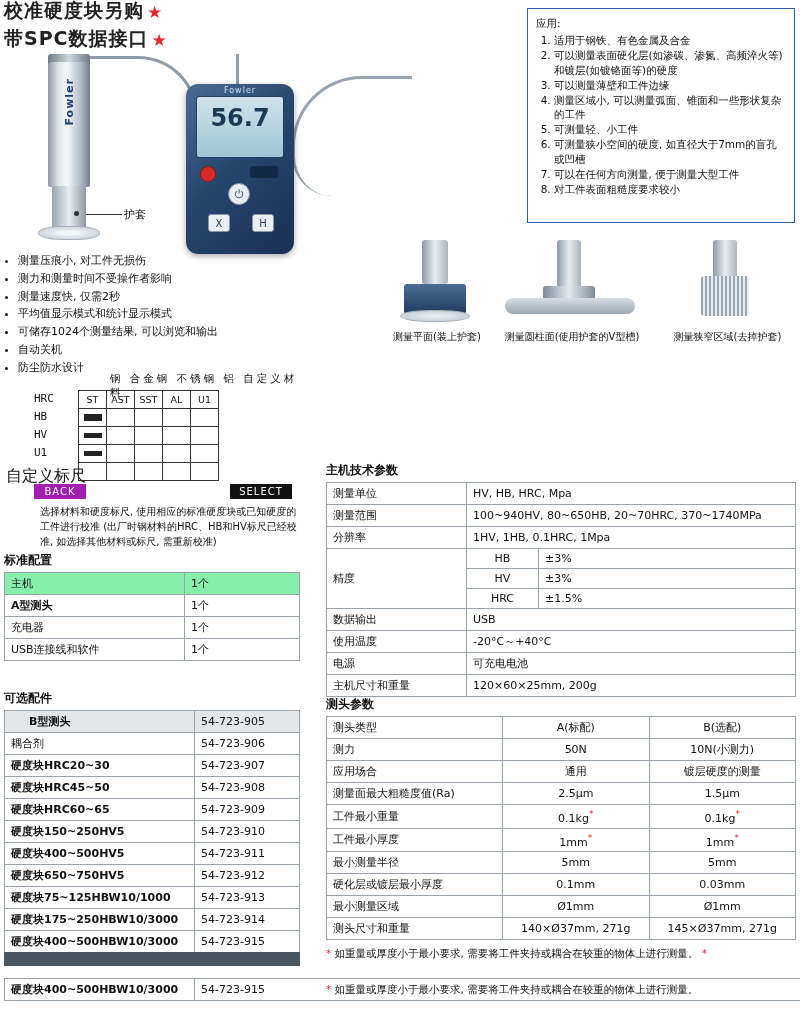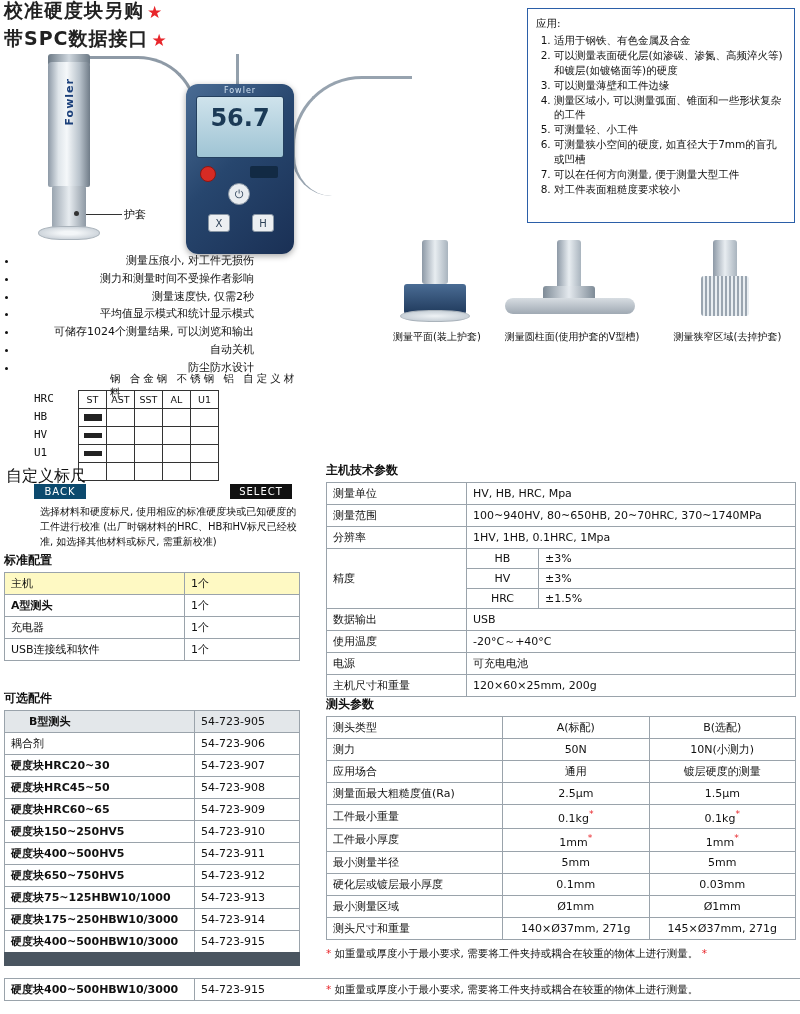--- a/index.html
+++ b/index.html
@@ -132,21 +132,21 @@
   .dev-cable2 {
     position:absolute; left:292px; top:30px; width:120px; height:120px;
     border-top:3px solid #97a3af; border-right:3px solid #97a3af;
     border-radius: 0 70px 40px 0;
     transform: scaleX(-1);
   }
 
   
   .feat-list {
     position:absolute; left:4px; top:252px; width:250px;
-    font-size:11px; line-height:1.62;text-align:right;
+    font-size:11px; line-height:1.62;
   }
   .feat-list ul { margin:0; padding-left:14px; }
 
   
   .ph { position:absolute; top:240px; }
   .ph-cap { position:absolute; top:330px; font-size:10px; text-align:center; }
   .ph1 { left:400px; width:74px; height:86px; }
   .ph2 { left:505px; width:130px; height:86px; }
   .ph3 { left:665px; width:120px; height:86px; }
 
@@ -167,42 +167,42 @@
     width:28px; height:18px; border:1px solid #333; font-size:9.5px; text-align:center;
   }
   .scale-rowlbl {
     position:absolute; left:28px; width:44px; font-size:11px; font-family:"DejaVu Sans Mono", monospace;
   }
   .blk { display:block; width:18px; height:7px; background:#222; margin:0 auto; }
   .blk2 { display:block; width:18px; height:5px; background:#222; margin:0 auto; }
   .self-lbl { position:absolute; left:0px; top:94px; font-size:16px; }
   .btn-back {
     position:absolute; left:28px; top:112px; width:52px; height:15px;
-    background:#0c4a6e; color:#fff; font-size:10px; text-align:center; line-height:15px;
+    background:#a21caf; color:#fff; font-size:10px; text-align:center; line-height:15px;
     letter-spacing:1px;
   }
   .btn-select {
     position:absolute; left:224px; top:112px; width:62px; height:15px;
     background:#111; color:#fff; font-size:10px; text-align:center; line-height:15px;
     letter-spacing:1px;
   }
   .scale-note {
     position:absolute; left:34px; top:132px; width:262px; font-size:10px; line-height:1.5;
   }
 
   
   table.t { border-collapse: collapse; width:100%; font-size:11px; }
   table.t td, table.t th {
     border:1px solid #9aa3ab; padding:3px 6px; height:20px; vertical-align:middle;
   }
   .sec-title { font-size:12px; font-weight:bold; margin-bottom:3px; }
 
   .std-cfg { position:absolute; left:4px; top:552px; width:296px; }
   .std-cfg td:first-child { width:180px; }
-  .std-cfg tr:first-child td { background:#fef9c3; }
+  .std-cfg tr:first-child td { background:#86efac; }
 
   .opt-acc { position:absolute; left:4px; top:690px; width:296px; }
   .opt-acc td:first-child { width:190px; }
   .opt-acc tr:first-child td { background:#e3e7ea; }
 
   .host-spec { position:absolute; left:326px; top:462px; width:470px; }
   .host-spec td.k { width:140px; }
   .host-spec td.sub { width:72px; text-align:center; }
 
   .probe-spec { position:absolute; left:326px; top:696px; width:470px; }

